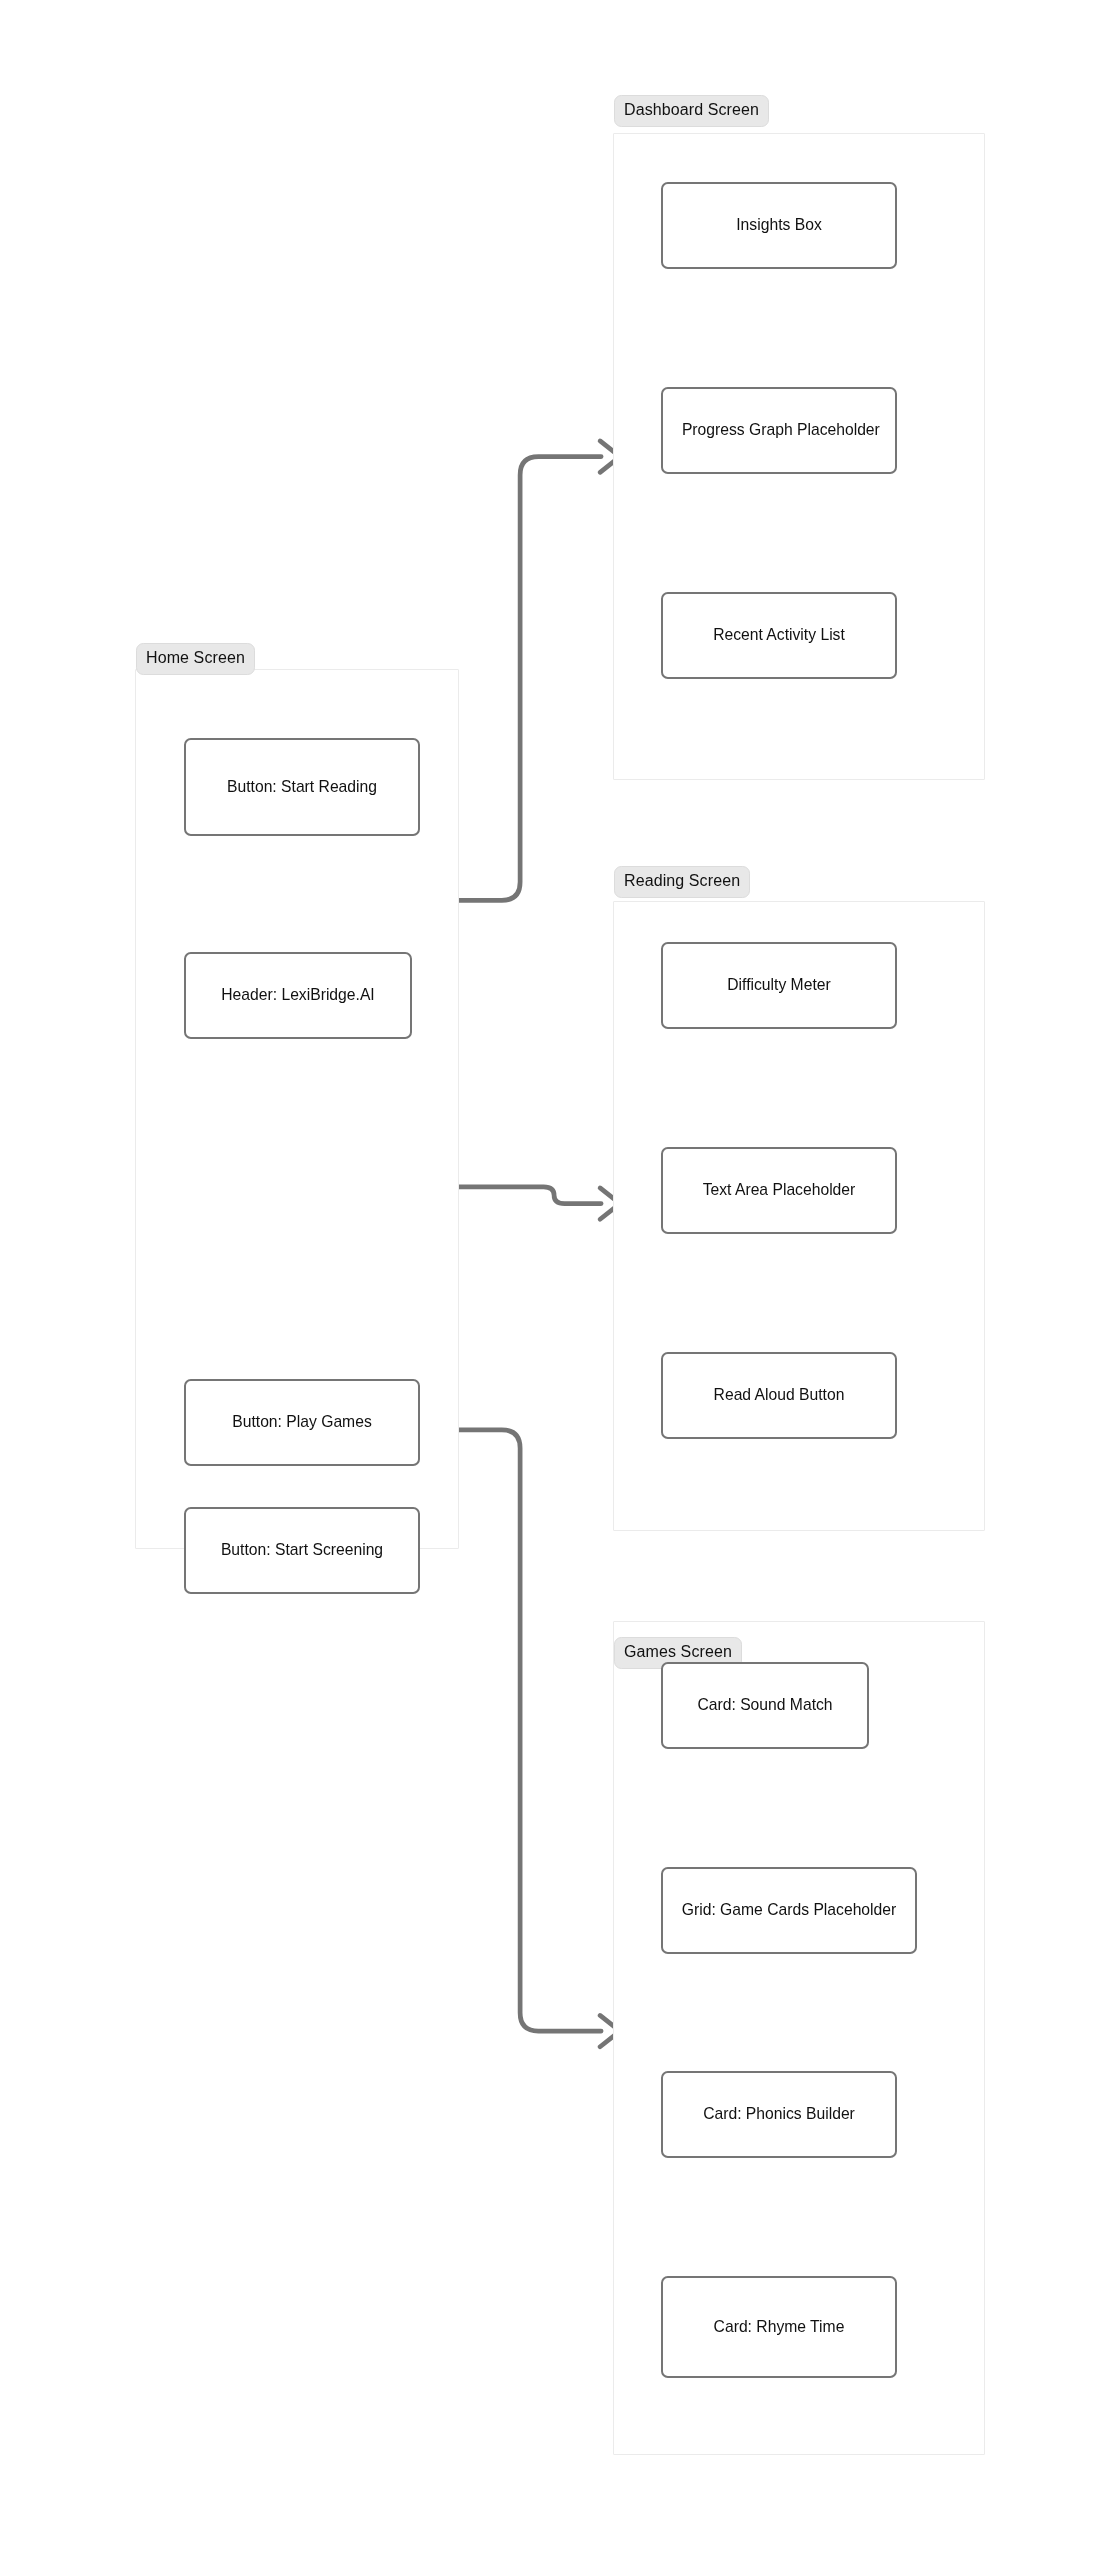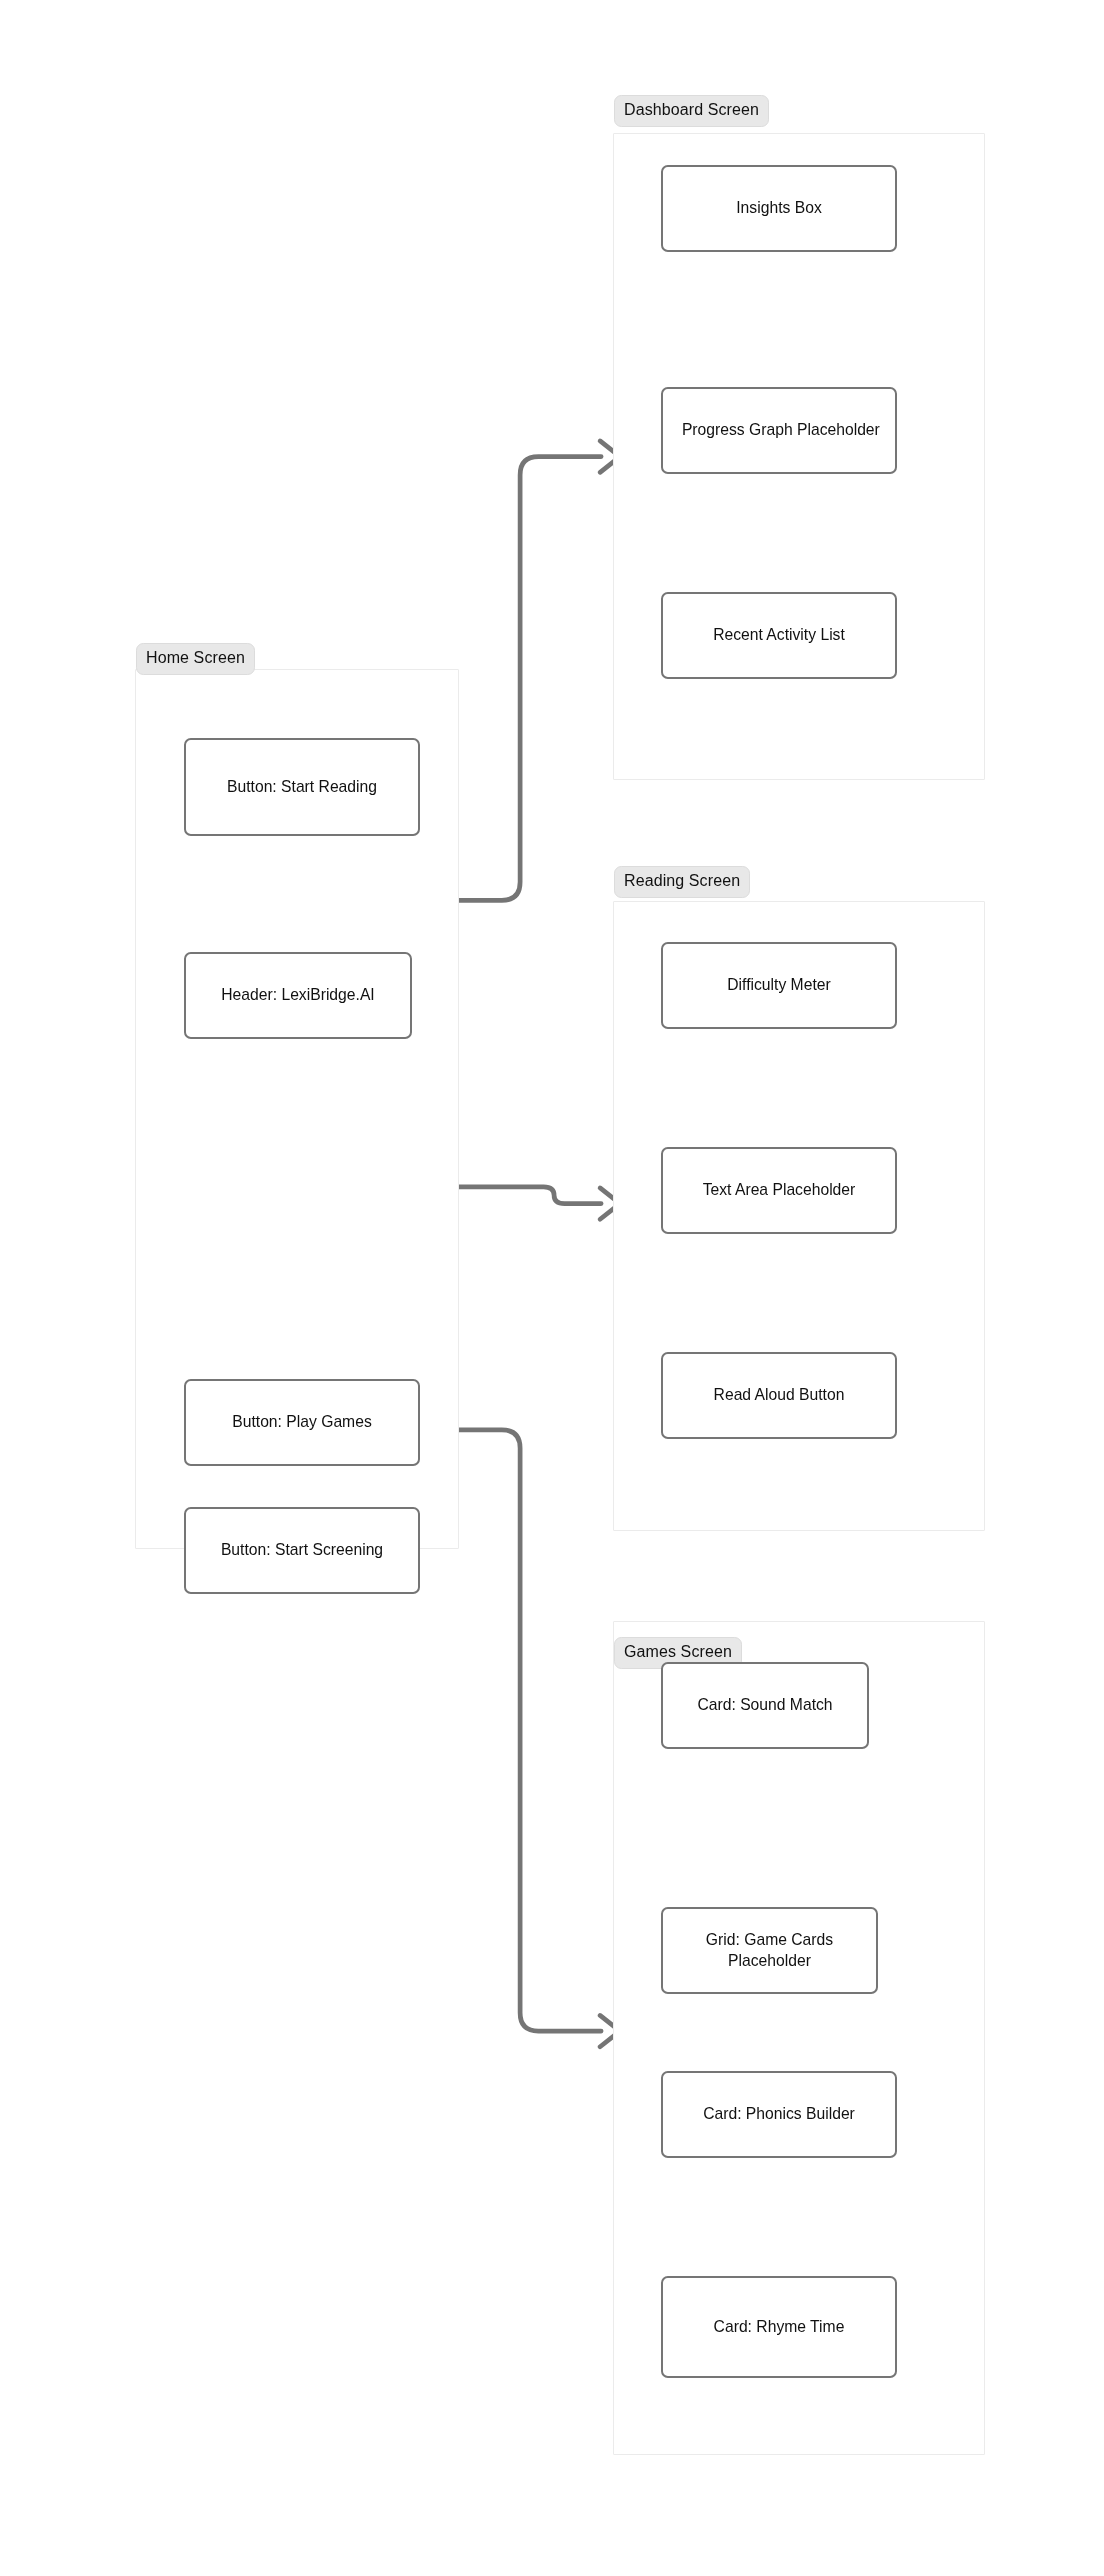--- a/index.html
+++ b/index.html
@@ -119,21 +119,21 @@
   <div class="node" style="left:184px; top:1379px; width:236px; height:87px;">
     <span>Button: Play Games</span>
   </div>
   <div class="node" style="left:184px; top:1507px; width:236px; height:87px;">
     <span>Button: Start Screening</span>
   </div>
 
   <div class="cluster" style="left:613px; top:133px; width:372px; height:647px;"></div>
   <div class="cluster-label" style="left:614px; top:95px;">Dashboard Screen</div>
 
-  <div class="node" style="left:661px; top:165px; width:236px; height:87px;">
+  <div class="node" style="left:661px; top:182px; width:236px; height:87px;">
     <span>Insights Box</span>
   </div>
   <div class="node" style="left:661px; top:387px; width:236px; height:87px;padding-left:11px;">
     <span>Progress Graph Placeholder</span>
   </div>
   <div class="node" style="left:661px; top:592px; width:236px; height:87px;align-items:center;">
     <span>Recent Activity List</span>
   </div>
 
   <div class="cluster" style="left:613px; top:901px; width:372px; height:630px;"></div>
@@ -148,21 +148,21 @@
   <div class="node" style="left:661px; top:1352px; width:236px; height:87px;">
     <span>Read Aloud Button</span>
   </div>
 
   <div class="cluster" style="left:613px; top:1621px; width:372px; height:834px;"></div>
   <div class="cluster-label" style="left:614px; top:1637px;">Games Screen</div>
 
   <div class="node" style="left:661px; top:1662px; width:208px; height:87px;">
     <span>Card: Sound Match</span>
   </div>
-  <div class="node" style="left:661px; top:1867px; width:217px; height:87px;margin-top:40px;">
+  <div class="node" style="left:661px; top:1867px; width:256px; height:87px;">
     <span>Grid: Game Cards Placeholder</span>
   </div>
   <div class="node" style="left:661px; top:2071px; width:236px; height:87px;">
     <span>Card: Phonics Builder</span>
   </div>
   <div class="node" style="left:661px; top:2276px; width:236px; height:102px;">
     <span>Card: Rhyme Time</span>
   </div>
 
 </div>

